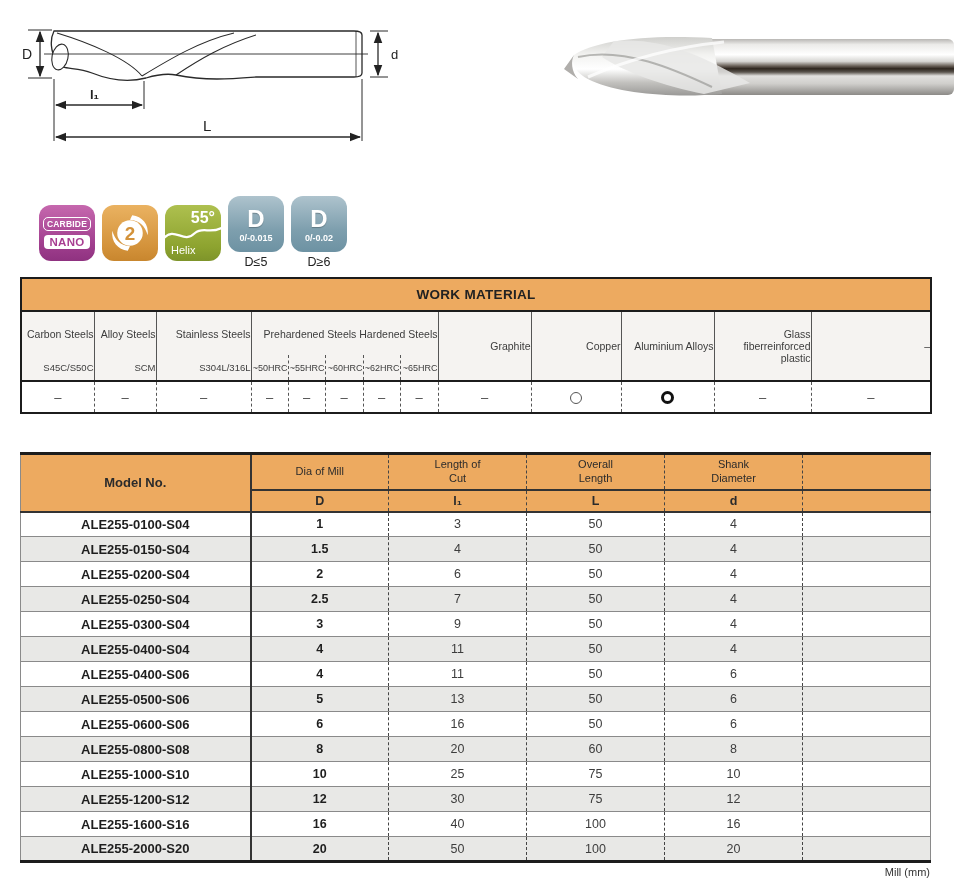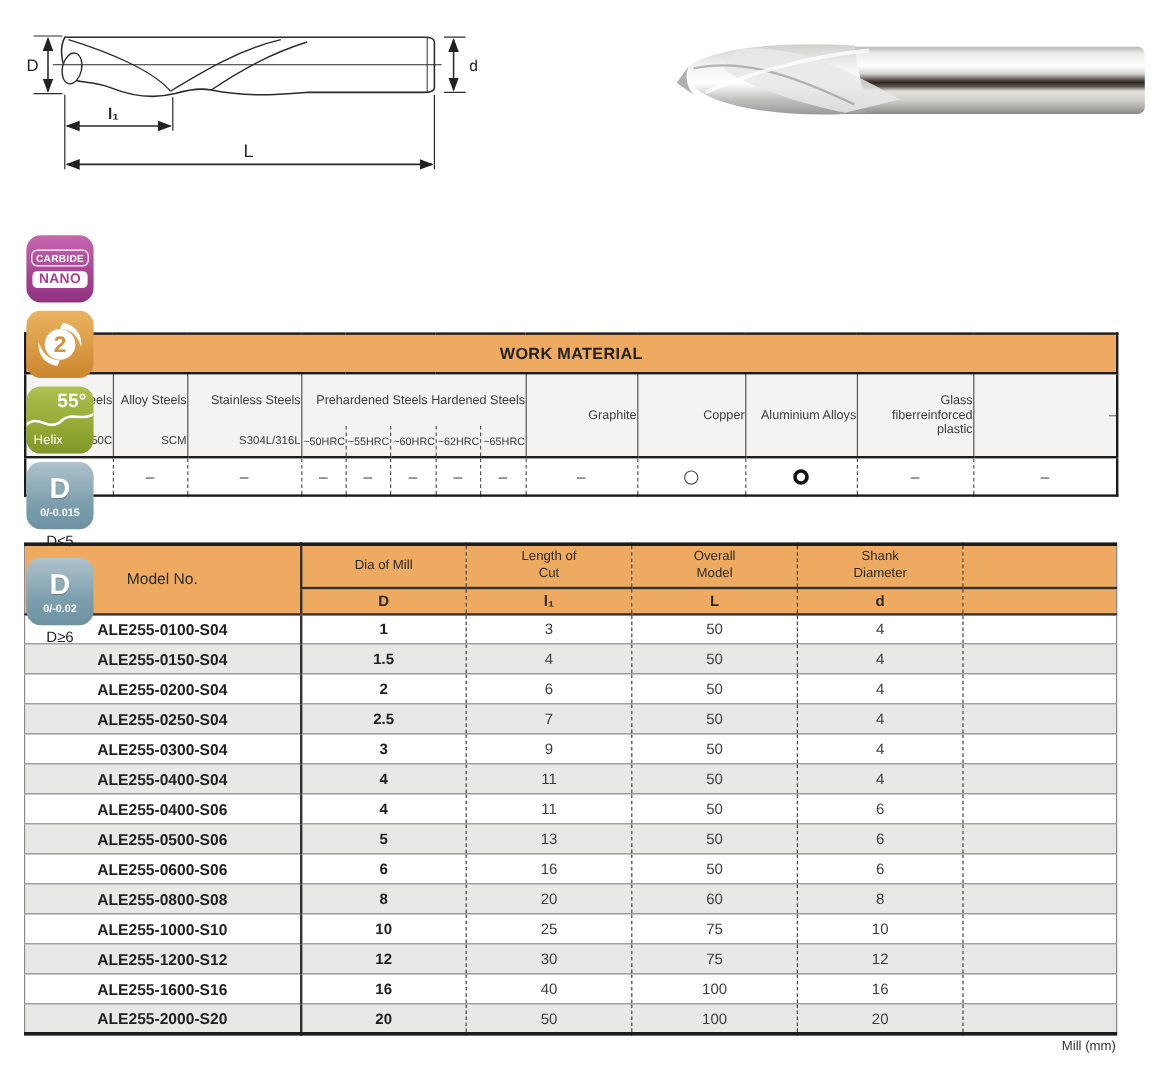--- a/index.html
+++ b/index.html
@@ -14,21 +14,21 @@
   body{
     width:964px;height:890px;background:#ffffff;
     font-family:"Liberation Sans", sans-serif;color:#222;
     position:relative;overflow:hidden;
   }
   
   #top-area{position:relative;width:964px;height:277px;}
   .diagram-svg{position:absolute;left:20px;top:15px;}
   .photo-svg{position:absolute;left:552px;top:15px;}
   
-  .badges{position:absolute;left:22px;top:196px;display:flex;gap:7px;align-items:flex-start;flex-direction:column;}
+  .badges{position:absolute;left:39px;top:196px;display:flex;gap:7px;align-items:center;}
   .badge-wrap{width:56px;display:flex;flex-direction:column;align-items:center;}
   .badge{width:56px;height:56px;border-radius:12px;position:relative;overflow:hidden;
          display:flex;flex-direction:column;align-items:center;justify-content:center;}
   .badge.magenta{background:linear-gradient(180deg,#c668ae 0%,#a03e8e 70%,#8f3280 100%);}
   .badge.orange{background:linear-gradient(180deg,#eab261 0%,#d3923a 75%,#c8862e 100%);}
   .badge.green{background:linear-gradient(180deg,#aec04f 0%,#8da32f 75%,#7e942a 100%);}
   .badge.blue{background:linear-gradient(180deg,#aec3cd 0%,#7e9fae 60%,#6d92a3 100%);}
   .carbide-box{border:1.5px solid #fff;border-radius:5px;color:#fff;font-size:8.5px;font-weight:bold;
                padding:1px 3px;letter-spacing:.2px;margin-bottom:4px;}
   .nano-box{background:#fff;border-radius:4px;color:var(--magenta);font-weight:bold;font-size:11.5px;
@@ -60,21 +60,21 @@
                         height:32px;text-align:center;font-size:13px;color:#444;background:#fff;}
   #wm-table .val-row td.first{border-left:none;}
   
   #spec-table{margin-left:20px;margin-top:38px;width:910px;
               border-top:3px solid var(--dark);border-bottom:3px solid var(--dark);
               border-left:1px solid #8a8a8a;border-right:1px solid #8a8a8a;}
   #spec-table thead th{background:var(--orange);color:#2b2b2b;}
   #spec-table .hrow-a th{font-size:11px;font-weight:normal;height:36px;vertical-align:middle;
                          border-bottom:2px solid #333;}
   #spec-table .hrow-a th .wrapline{display:inline-block;max-width:62px;line-height:1.25;}
-  #spec-table th.model-h{font-weight:normal;font-size:13px;border-bottom:2px solid #333;}
+  #spec-table th.model-h{font-weight:bold;font-size:13px;border-bottom:2px solid #333;}
   #spec-table .hrow-b th{font-weight:bold;font-size:12.5px;height:22px;border-bottom:2px solid #333;}
   #spec-table th.dsep,#spec-table td.dsep{border-left:1px dashed #444;}
   #spec-table th.ssep,#spec-table td.ssep{border-left:2px solid #333;}
   #spec-table tbody td{height:25px;text-align:center;font-size:12.5px;color:#3d3d3d;
                        border-top:1px solid #8a8a8a;}
   #spec-table tbody tr:first-child td{border-top:none;}
   #spec-table tbody tr:nth-child(even) td{background:var(--rowalt);}
   #spec-table tbody td.col-model{font-weight:bold;color:#1e1e1e;font-size:13px;}
   #spec-table tbody td.col-d{font-weight:bold;color:#1e1e1e;}
   .unit-line{width:930px;text-align:right;font-size:11px;color:#333;margin-top:3px;}
@@ -261,21 +261,21 @@
       <col style="width:138px">
     <col style="width:138px">
       <col style="width:138px">
       <col style="width:128px">
   </colgroup>
   <thead>
     <tr class="hrow-a">
       <th rowspan="2" class="model-h">Model No.</th>
       <th class="ssep"><span class="wrapline">Dia of Mill</span></th>
       <th class="dsep"><span class="wrapline">Length of Cut</span></th>
-      <th class="dsep"><span class="wrapline">Overall Model</span></th>
+      <th class="dsep"><span class="wrapline">Overall Length</span></th>
       <th class="dsep"><span class="wrapline">Shank Diameter</span></th>
       <th class="dsep"></th>
     </tr>
     <tr class="hrow-b">
       <th class="ssep">D</th>
       <th class="dsep">l₁</th>
       <th class="dsep">L</th>
       <th class="dsep">d</th>
       <th class="dsep"></th>
     </tr>

